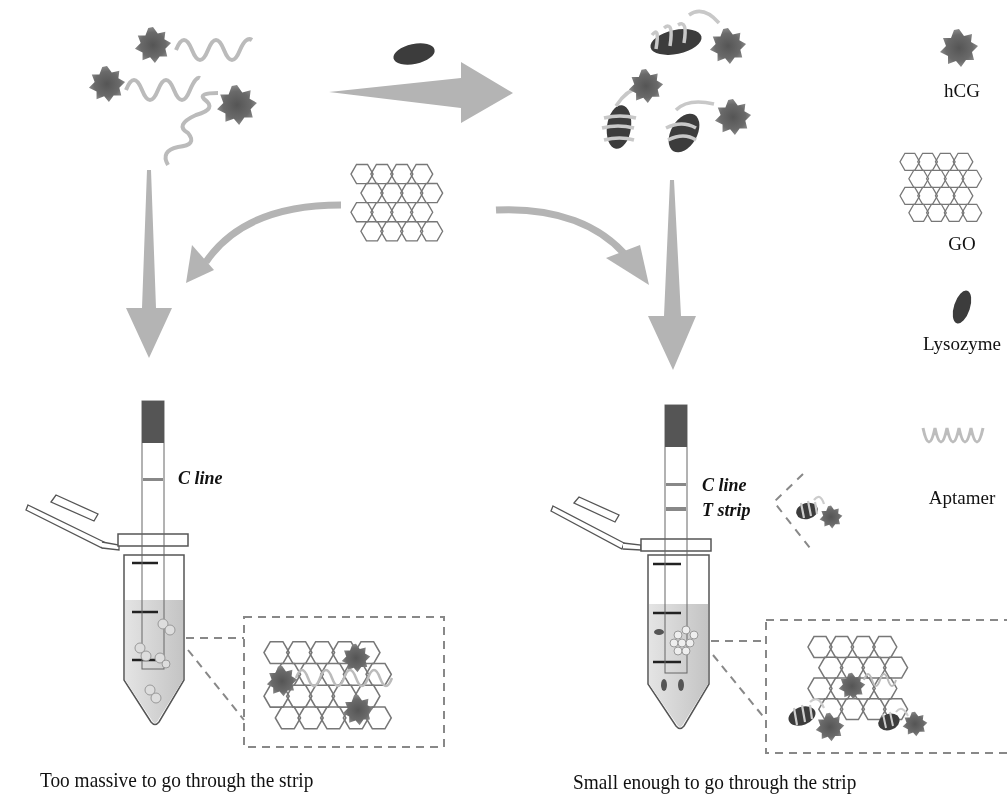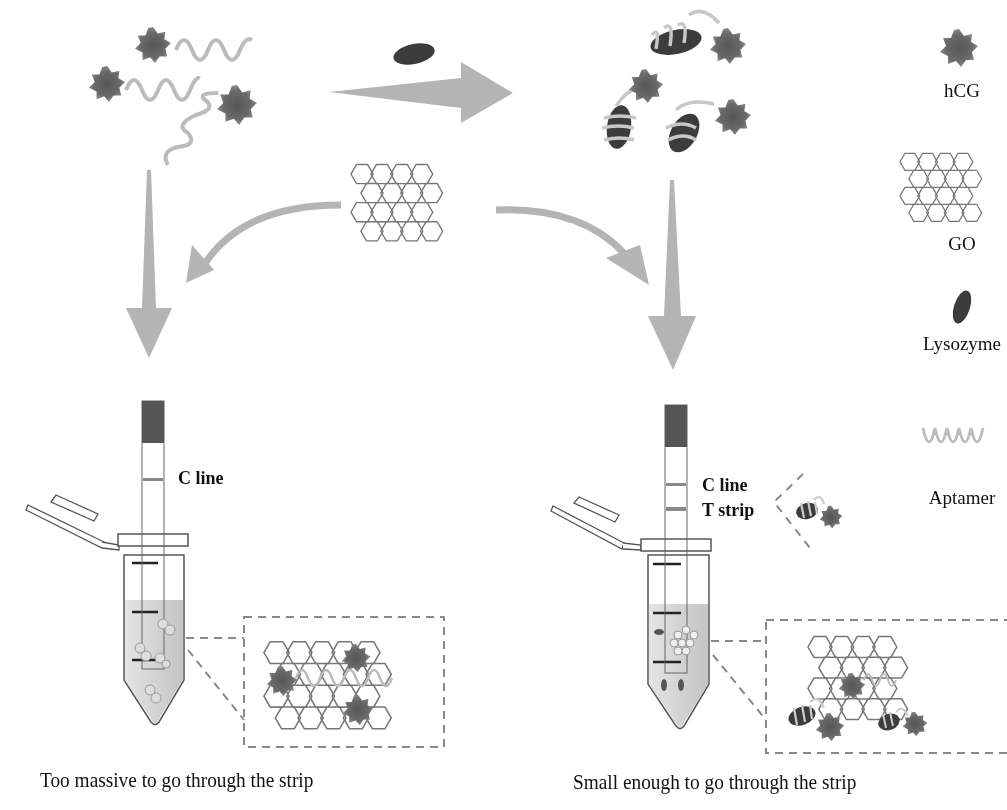--- a/index.html
+++ b/index.html
@@ -1,21 +1,21 @@
 <!DOCTYPE html>
 <html><head>
 <meta charset="utf-8">
 <style>
   html, body { margin:0; padding:0; background:#ffffff; }
   body { width:1007px; height:810px; position:relative; overflow:hidden;
          font-family:"Liberation Serif","DejaVu Serif",serif; }
   #stage { position:absolute; left:16px; top:0; width:1007px; height:810px; }
   .label { position:absolute; color:#111; font-family:"Liberation Serif","DejaVu Serif",serif; white-space:nowrap; }
   .legend-label { font-size:19px; text-align:center; width:120px; }
-  .bold { font-weight:bold; font-size:18px; }
+  .bold { font-weight:bold; font-size:18px;font-style:italic; }
   .caption { font-size:21px; transform:scaleX(0.92); transform-origin:left top; }
 </style>
 </head>
 <body>
 
 <div id="stage">
 <svg width="1007" height="810" viewBox="0 0 1007 810" xmlns="http://www.w3.org/2000/svg">
   <defs>
     <radialGradient id="hcgGrad" cx="50%" cy="50%" r="50%">
       <stop offset="0%" stop-color="#555"></stop>

